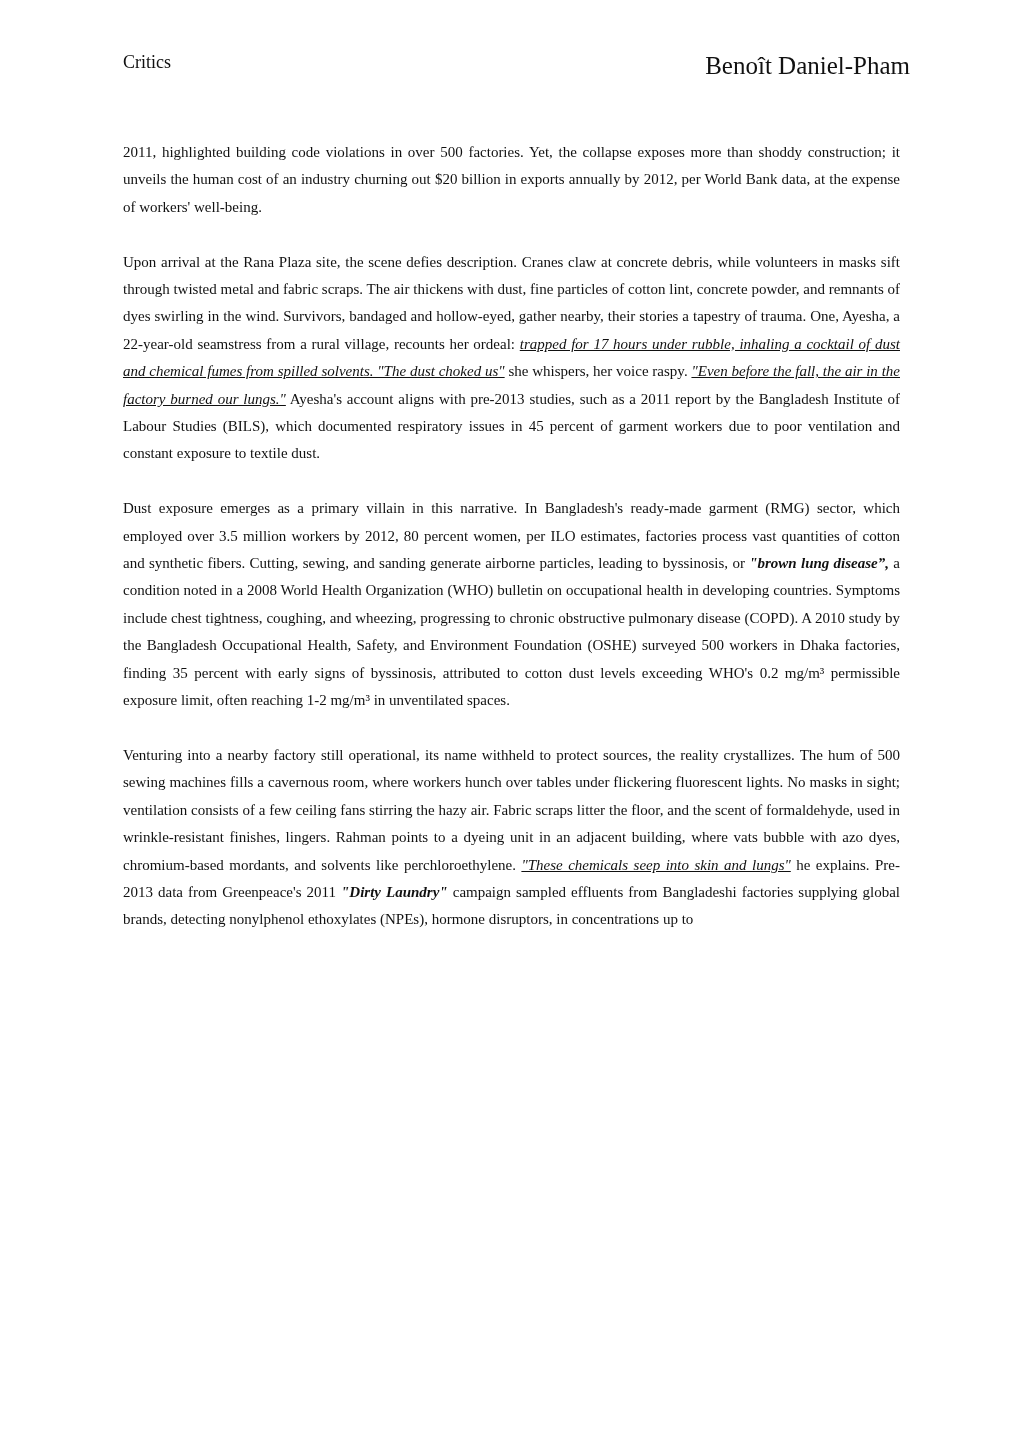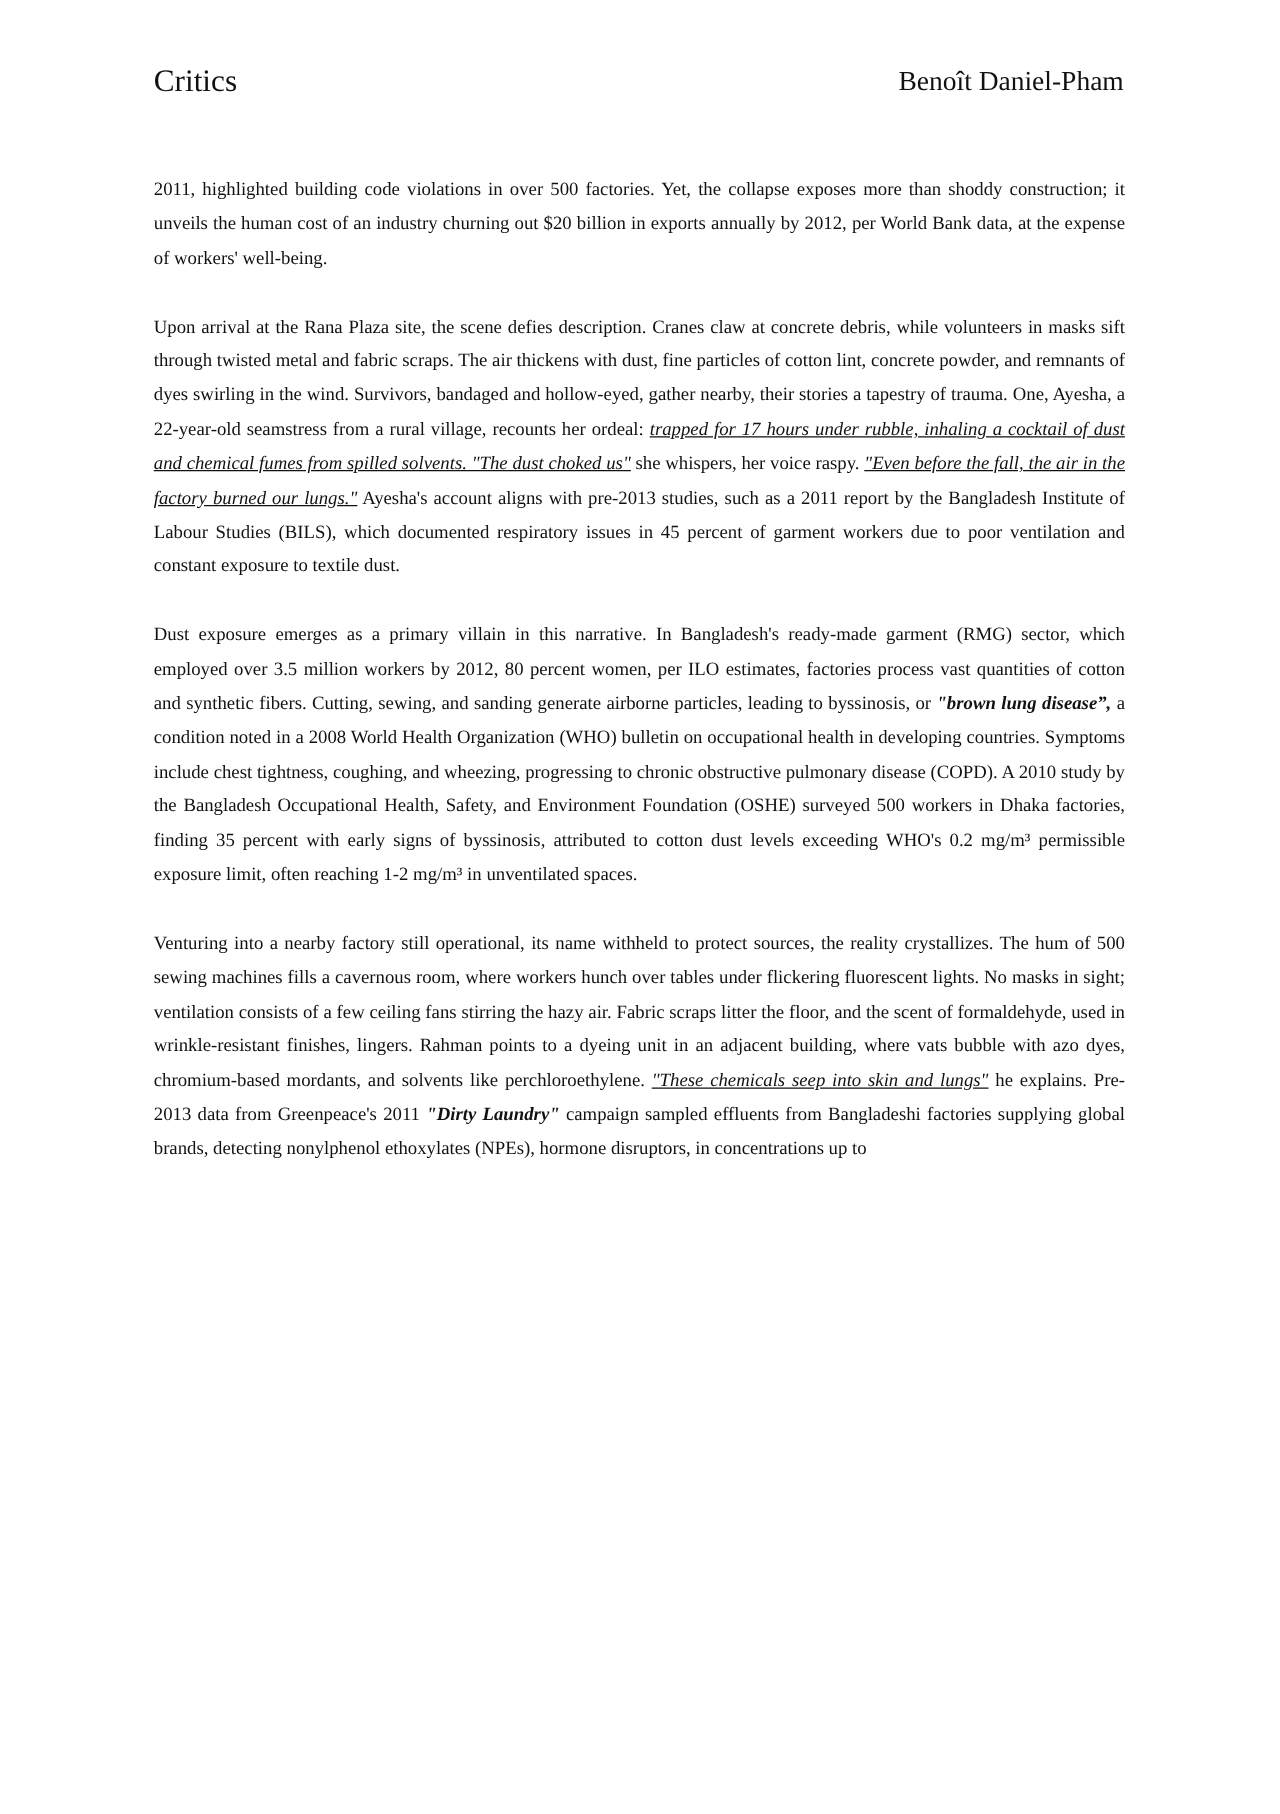--- a/index.html
+++ b/index.html
@@ -1,18 +1,18 @@
 <!DOCTYPE html>
 <html><head>
 <meta charset="utf-8">
 <style>
   html, body { margin:0; padding:0; background:#ffffff; }
   body { width:1024px; height:1451px; position:relative; overflow:hidden; color:#111; font-family:"Liberation Serif","DejaVu Serif",serif; }
-  .header-left { position:absolute; left:123px; top:52px; font-size:25px; }
-  .header-right { position:absolute; right:125px; top:52px; font-size:22px; }
+  .header-left { position:absolute; left:123px; top:52px; font-size:18px; }
+  .header-right { position:absolute; right:114px; top:52px; font-size:25px; }
   .body { position:absolute; left:123px; top:139px; width:777px; font-size:15px; line-height:27.4px; text-align:justify; }
   .para { margin:0 0 27.4px 0; }
   .it { font-style:italic;text-decoration:underline; }
   .bi { font-style:italic; font-weight:bold; }
 </style>
 </head>
 <body>
 
 <div>
   <div class="header-left">Critics</div>

